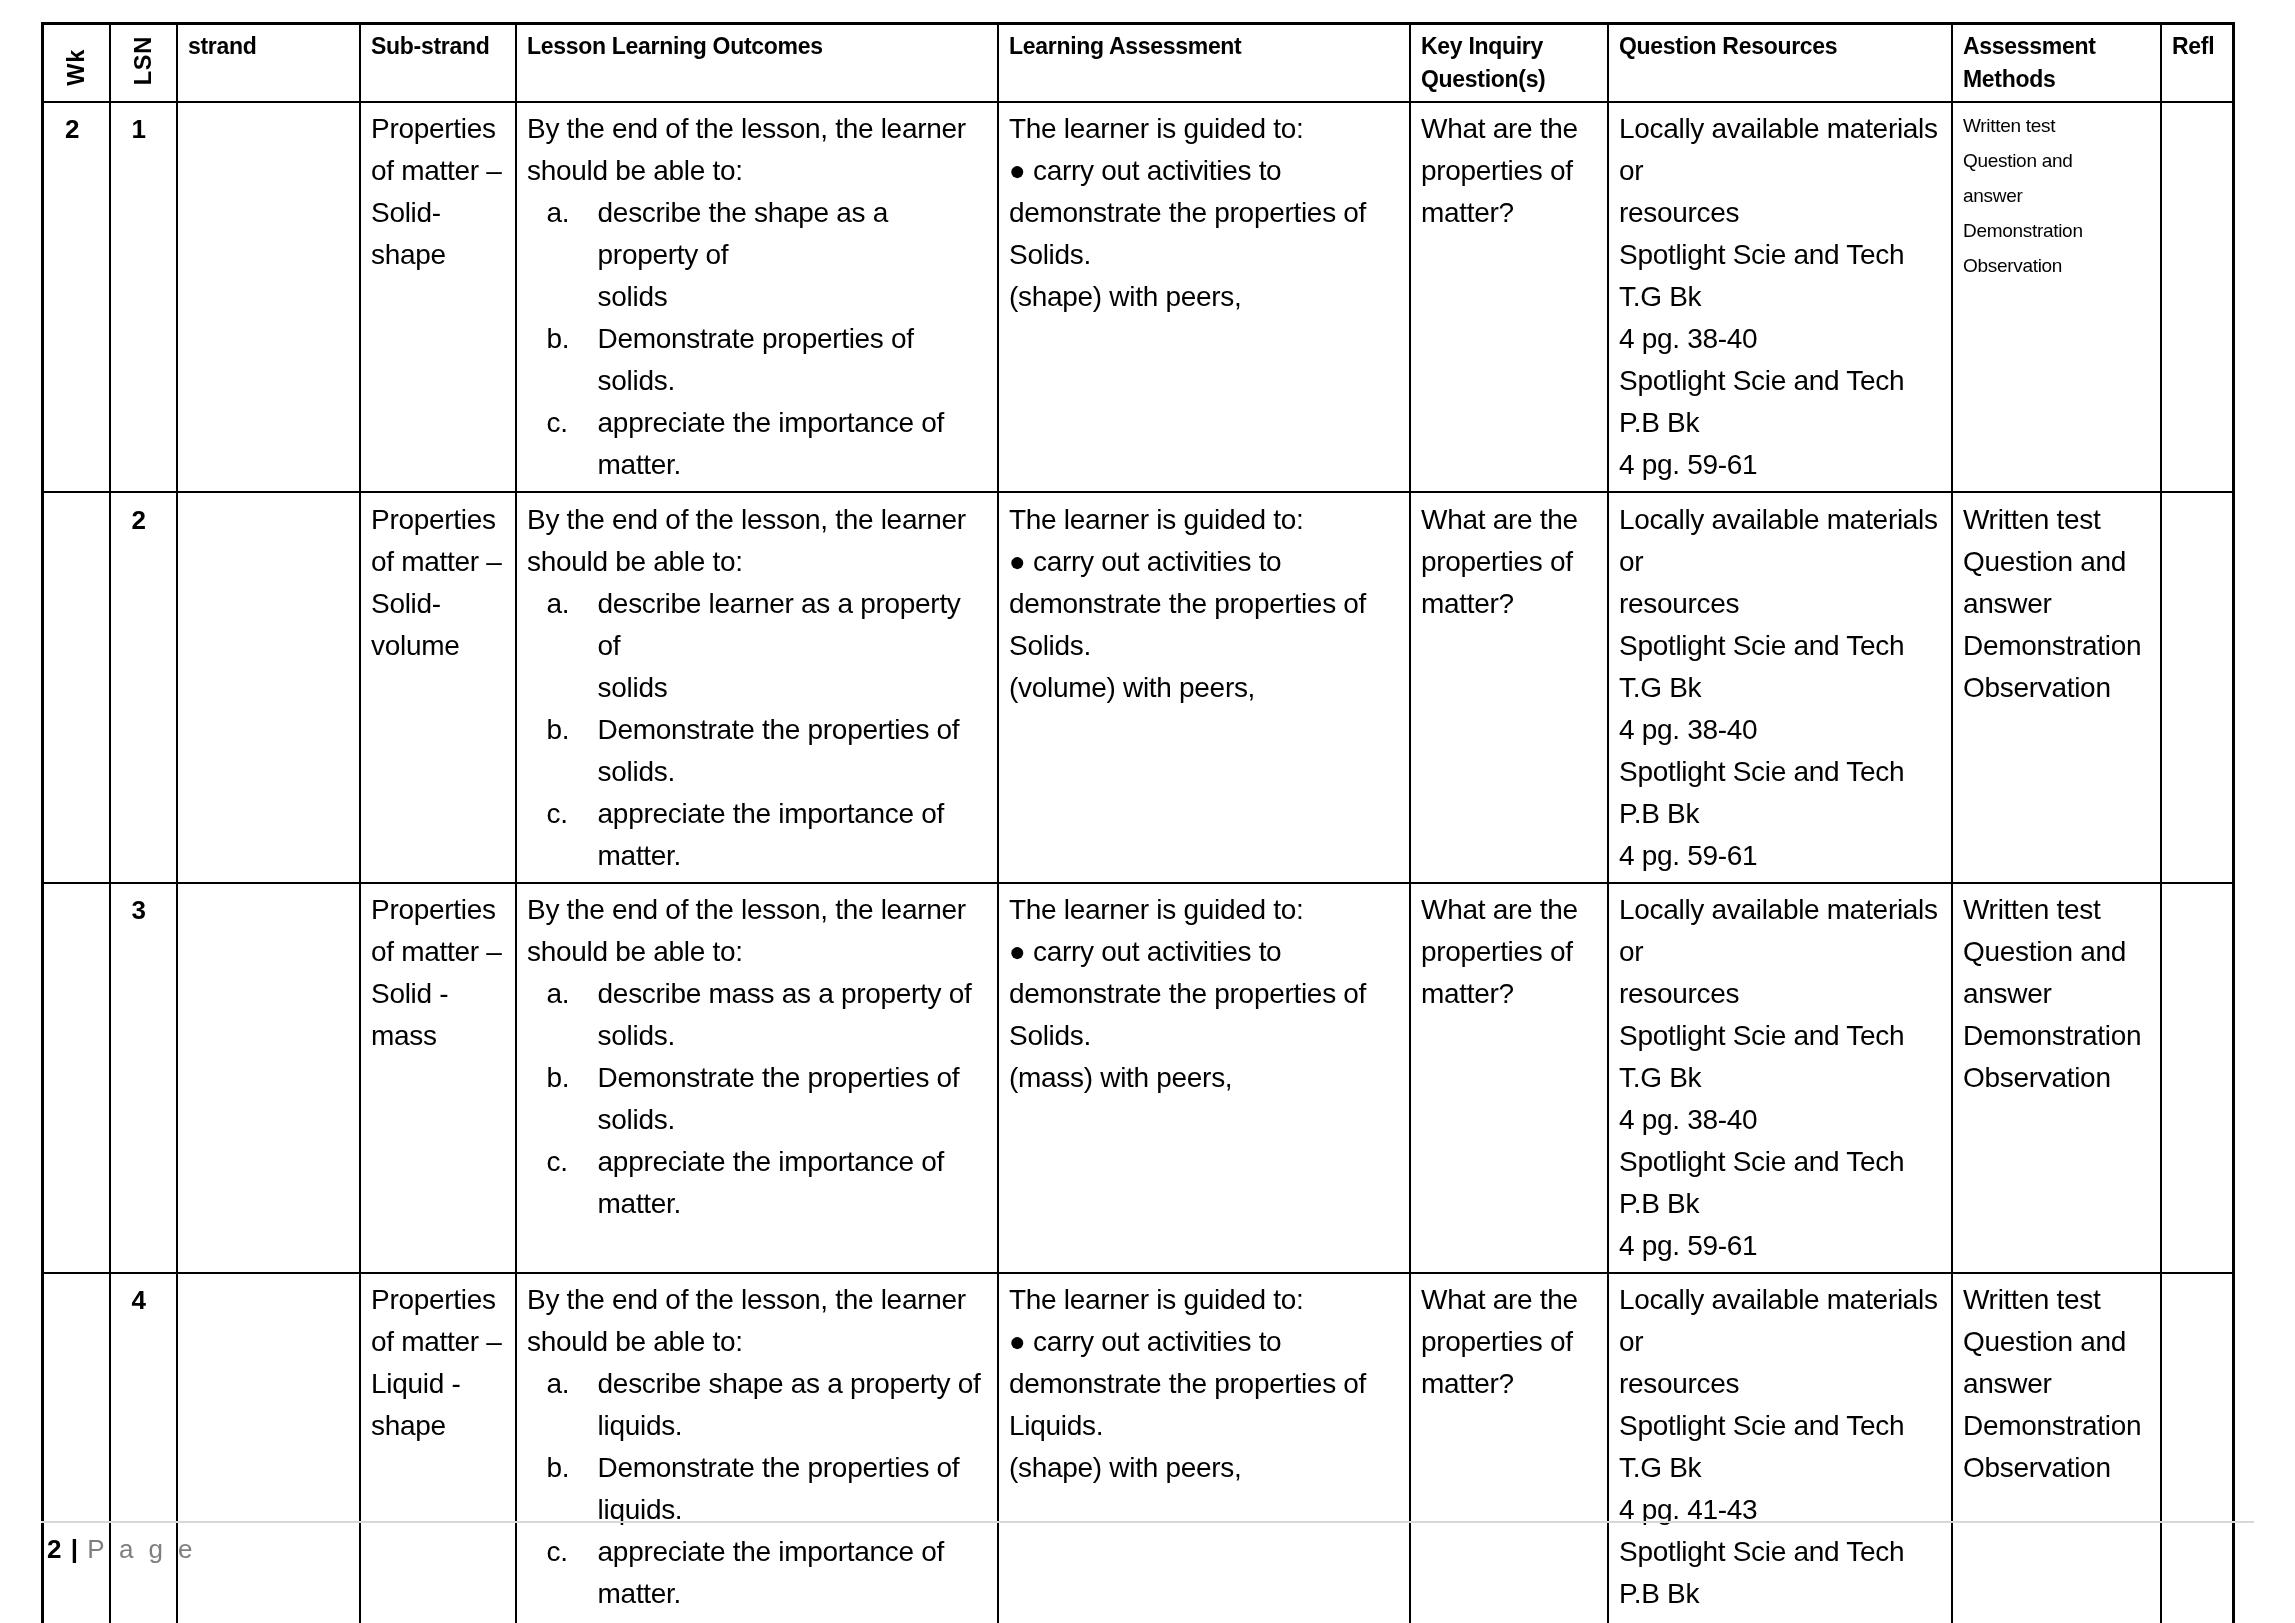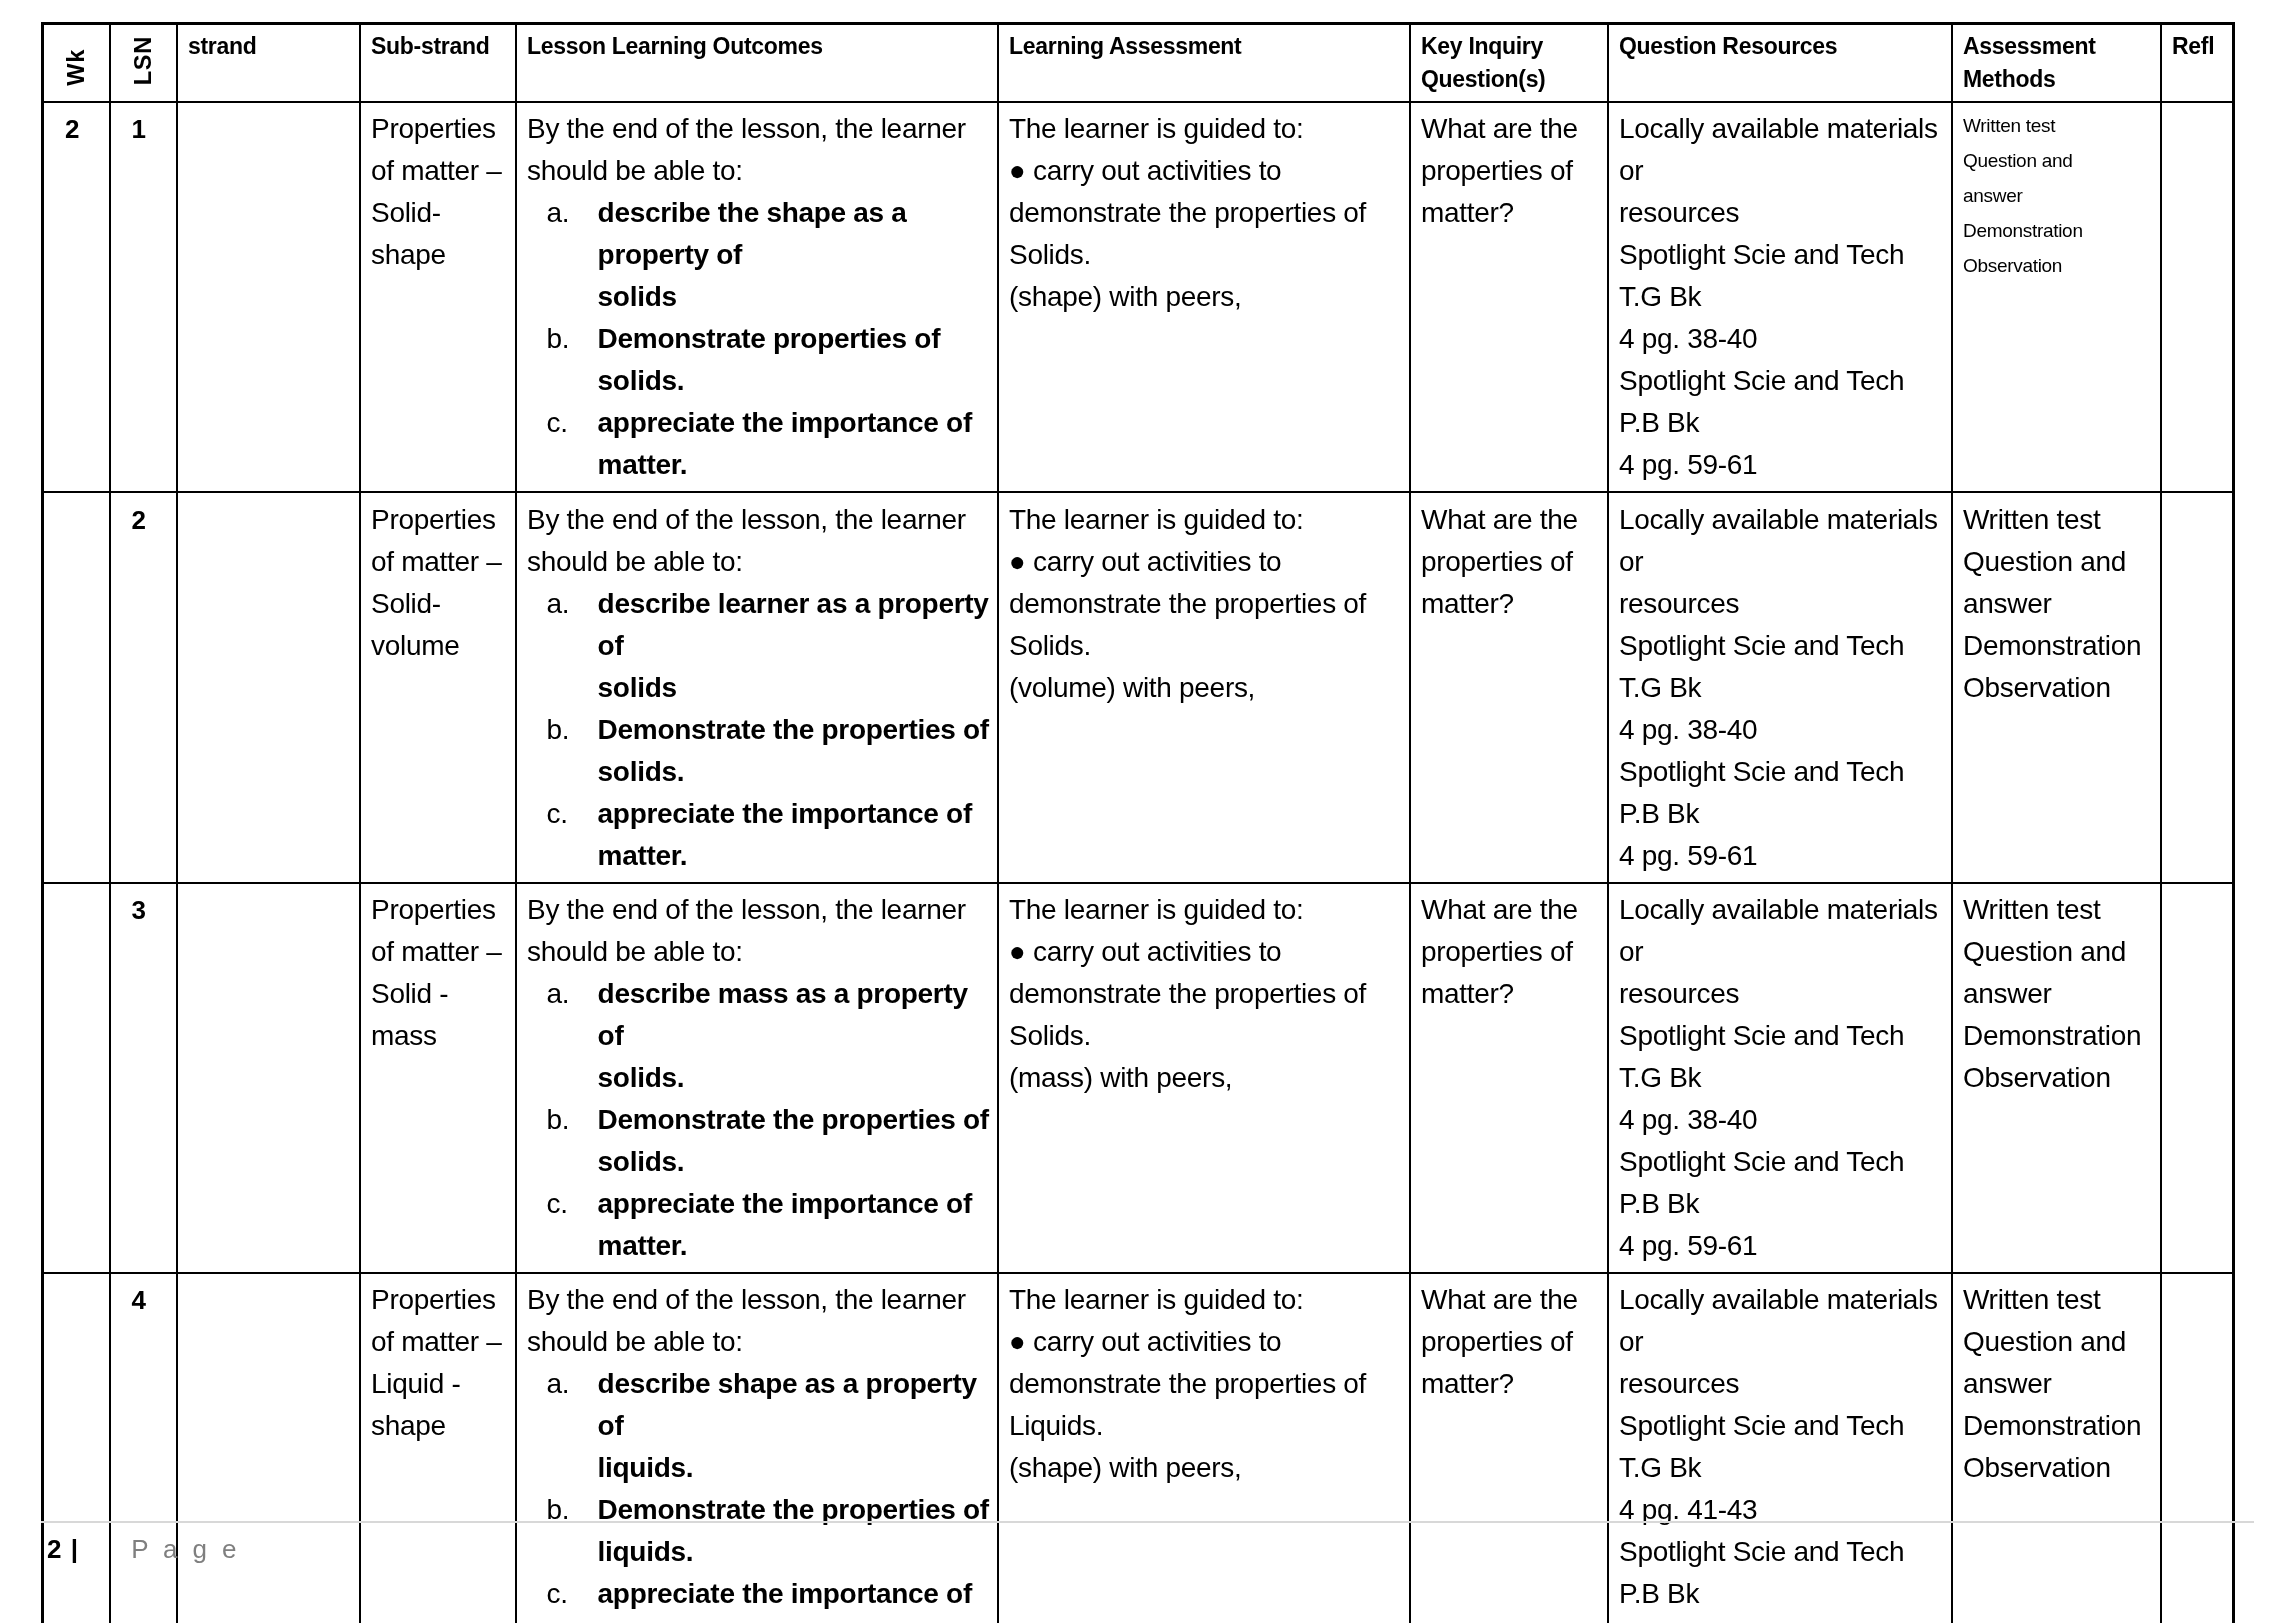--- a/index.html
+++ b/index.html
@@ -50,38 +50,38 @@
   .sow td{
     font-size:28px;
     line-height:42px;
     letter-spacing:-0.3px;
   }
   .cell{white-space:pre-line;}
   td.numcell{font-weight:700;font-size:26px;padding-left:21px;}
   .intro{white-space:pre-line;}
   .oi{display:flex;margin-left:19.6px;}
   .oi .m{flex:0 0 51px;}
-  .oi .t{flex:1;white-space:pre-line;font-weight:bold;}
+  .oi .t{flex:1;white-space:pre-line;}
   td.assess.sm{font-size:19px;line-height:35px;}
   tr.r1{height:296px;}
   tr.r2{height:335px;}
   tr.r3{height:387px;}
   tr.r4{height:385px;}
   tr.hd{height:71px;}
   .footer-rule{
     position:absolute;left:41px;top:1521px;
     width:2213px;height:2px;background:#d8d8d8;
   }
   .footer{
     position:absolute;left:47px;top:1534px;
     font-size:26px;line-height:31px;
   }
   .fp-num{font-weight:700;}
   .fp-sep{font-weight:700;margin:0 9.2px;}
-  .fp-label{color:#7f7f7f;letter-spacing:3.9px;margin-left:44px;}
+  .fp-label{color:#7f7f7f;letter-spacing:3.9px;}
 </style>
 </head>
 <body>
 
 <div class="page">
 
   <table class="sow">
     <colgroup>
       <col style="width:67px">
         <col style="width:67px">

